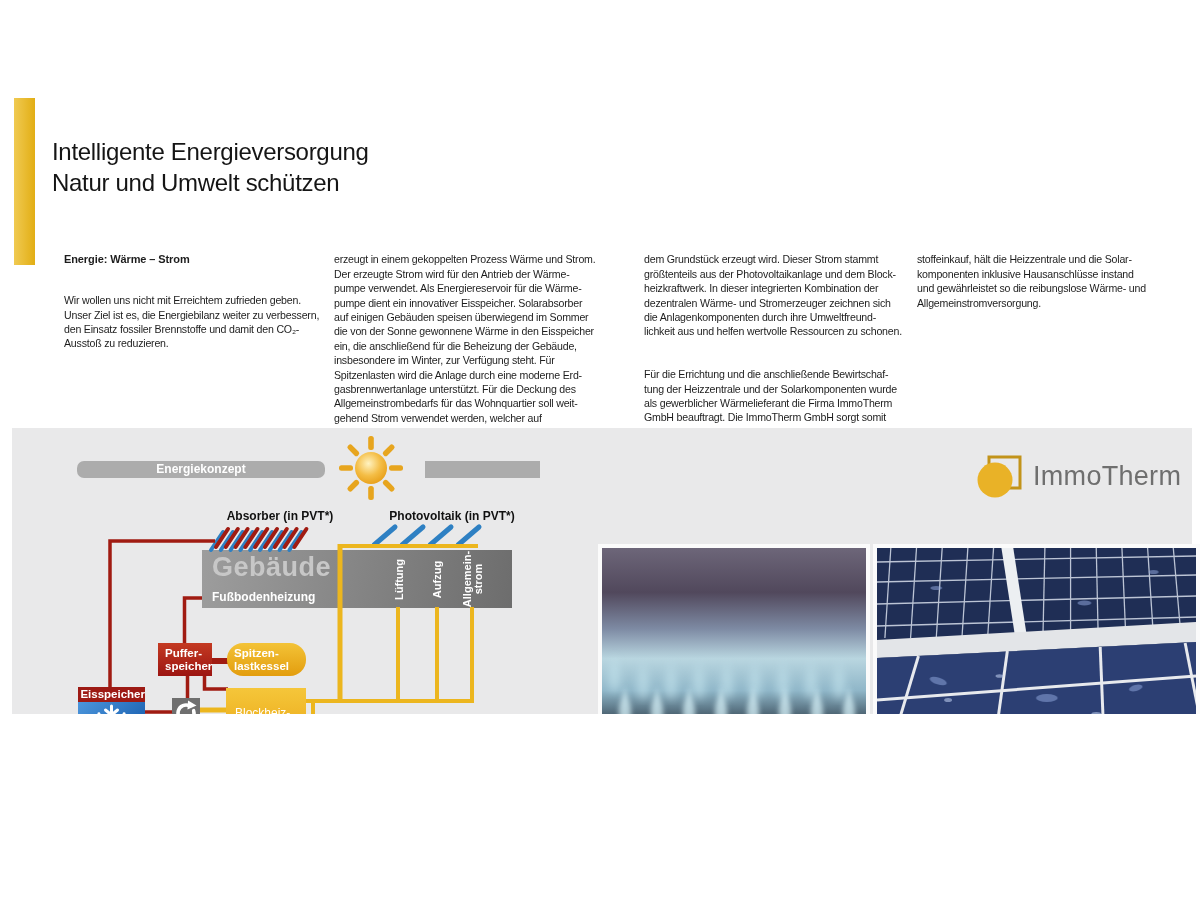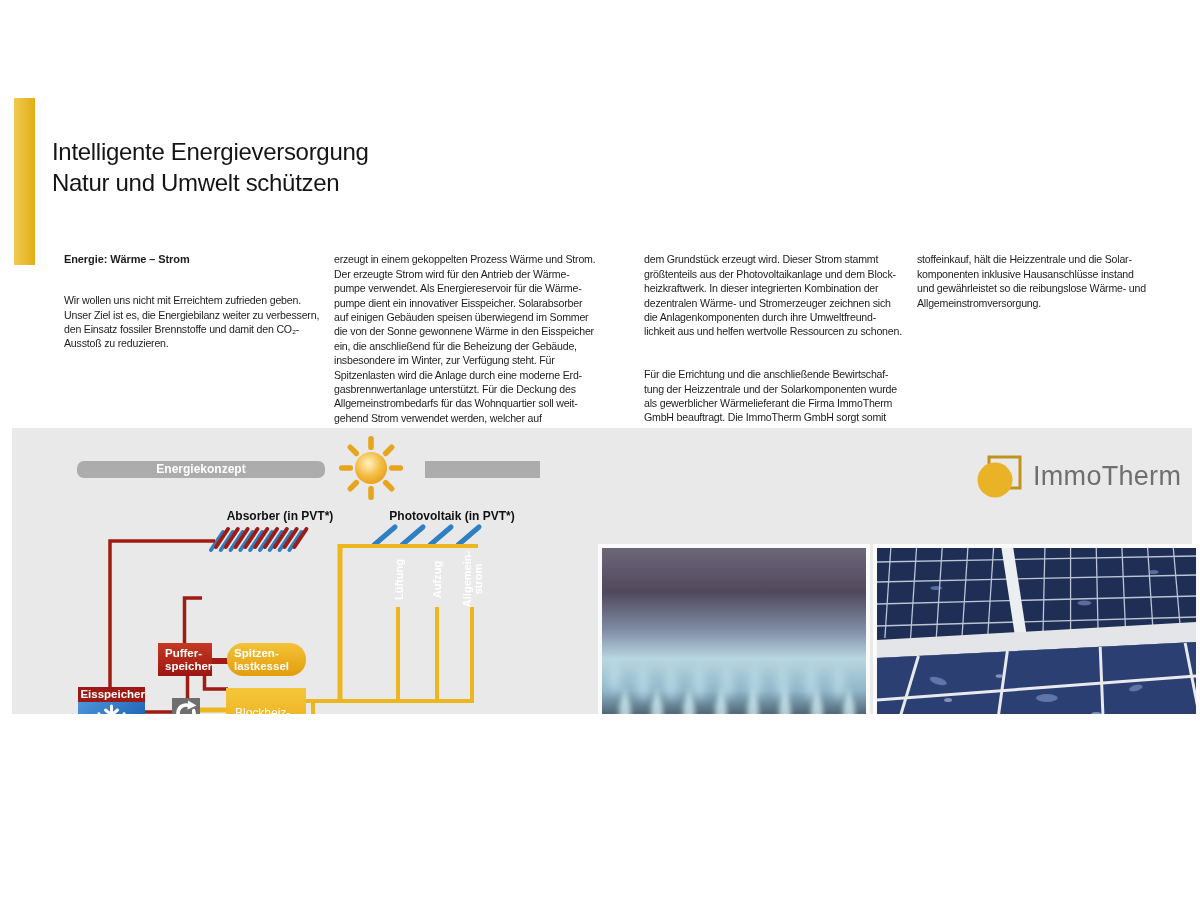--- a/index.html
+++ b/index.html
@@ -103,20 +103,25 @@
   </div>
 
   <div class="band"></div>
 
   <div class="gbar" style="left:77px;top:461px;width:248px;border-radius:7px;">Energiekonzept</div>
   <div class="gbar" style="left:425px;top:461px;width:115px;"></div>
 
   <div class="lab" style="left:200px;top:509px;width:160px;">Absorber (in PVT*)</div>
   <div class="lab" style="left:372px;top:509px;width:160px;">Photovoltaik (in PVT*)</div>
 
+  <div class="building">
+    <div class="bt">Gebäude</div>
+    <div class="fh">Fußbodenheizung</div>
+    <div class="vlab" style="left:364px;top:-40px;width:70px;height:12px;position:fixed;"></div>
+  </div>
   <div class="vlab" style="left:364px;top:574px;width:70px;z-index:1;">Lüftung</div>
   <div class="vlab" style="left:402px;top:574px;width:70px;z-index:1;">Aufzug</div>
   <div class="vlab" style="left:438px;top:568px;width:70px;z-index:1;">Allgemein-
 strom</div>
 
   <svg class="wires" width="1200" height="900" viewBox="0 0 1200 900">
     <defs>
       <radialGradient id="sg" cx="42%" cy="36%" r="70%">
         <stop offset="0%" stop-color="#fff3c2"></stop>
           <stop offset="55%" stop-color="#f4bd45"></stop>

